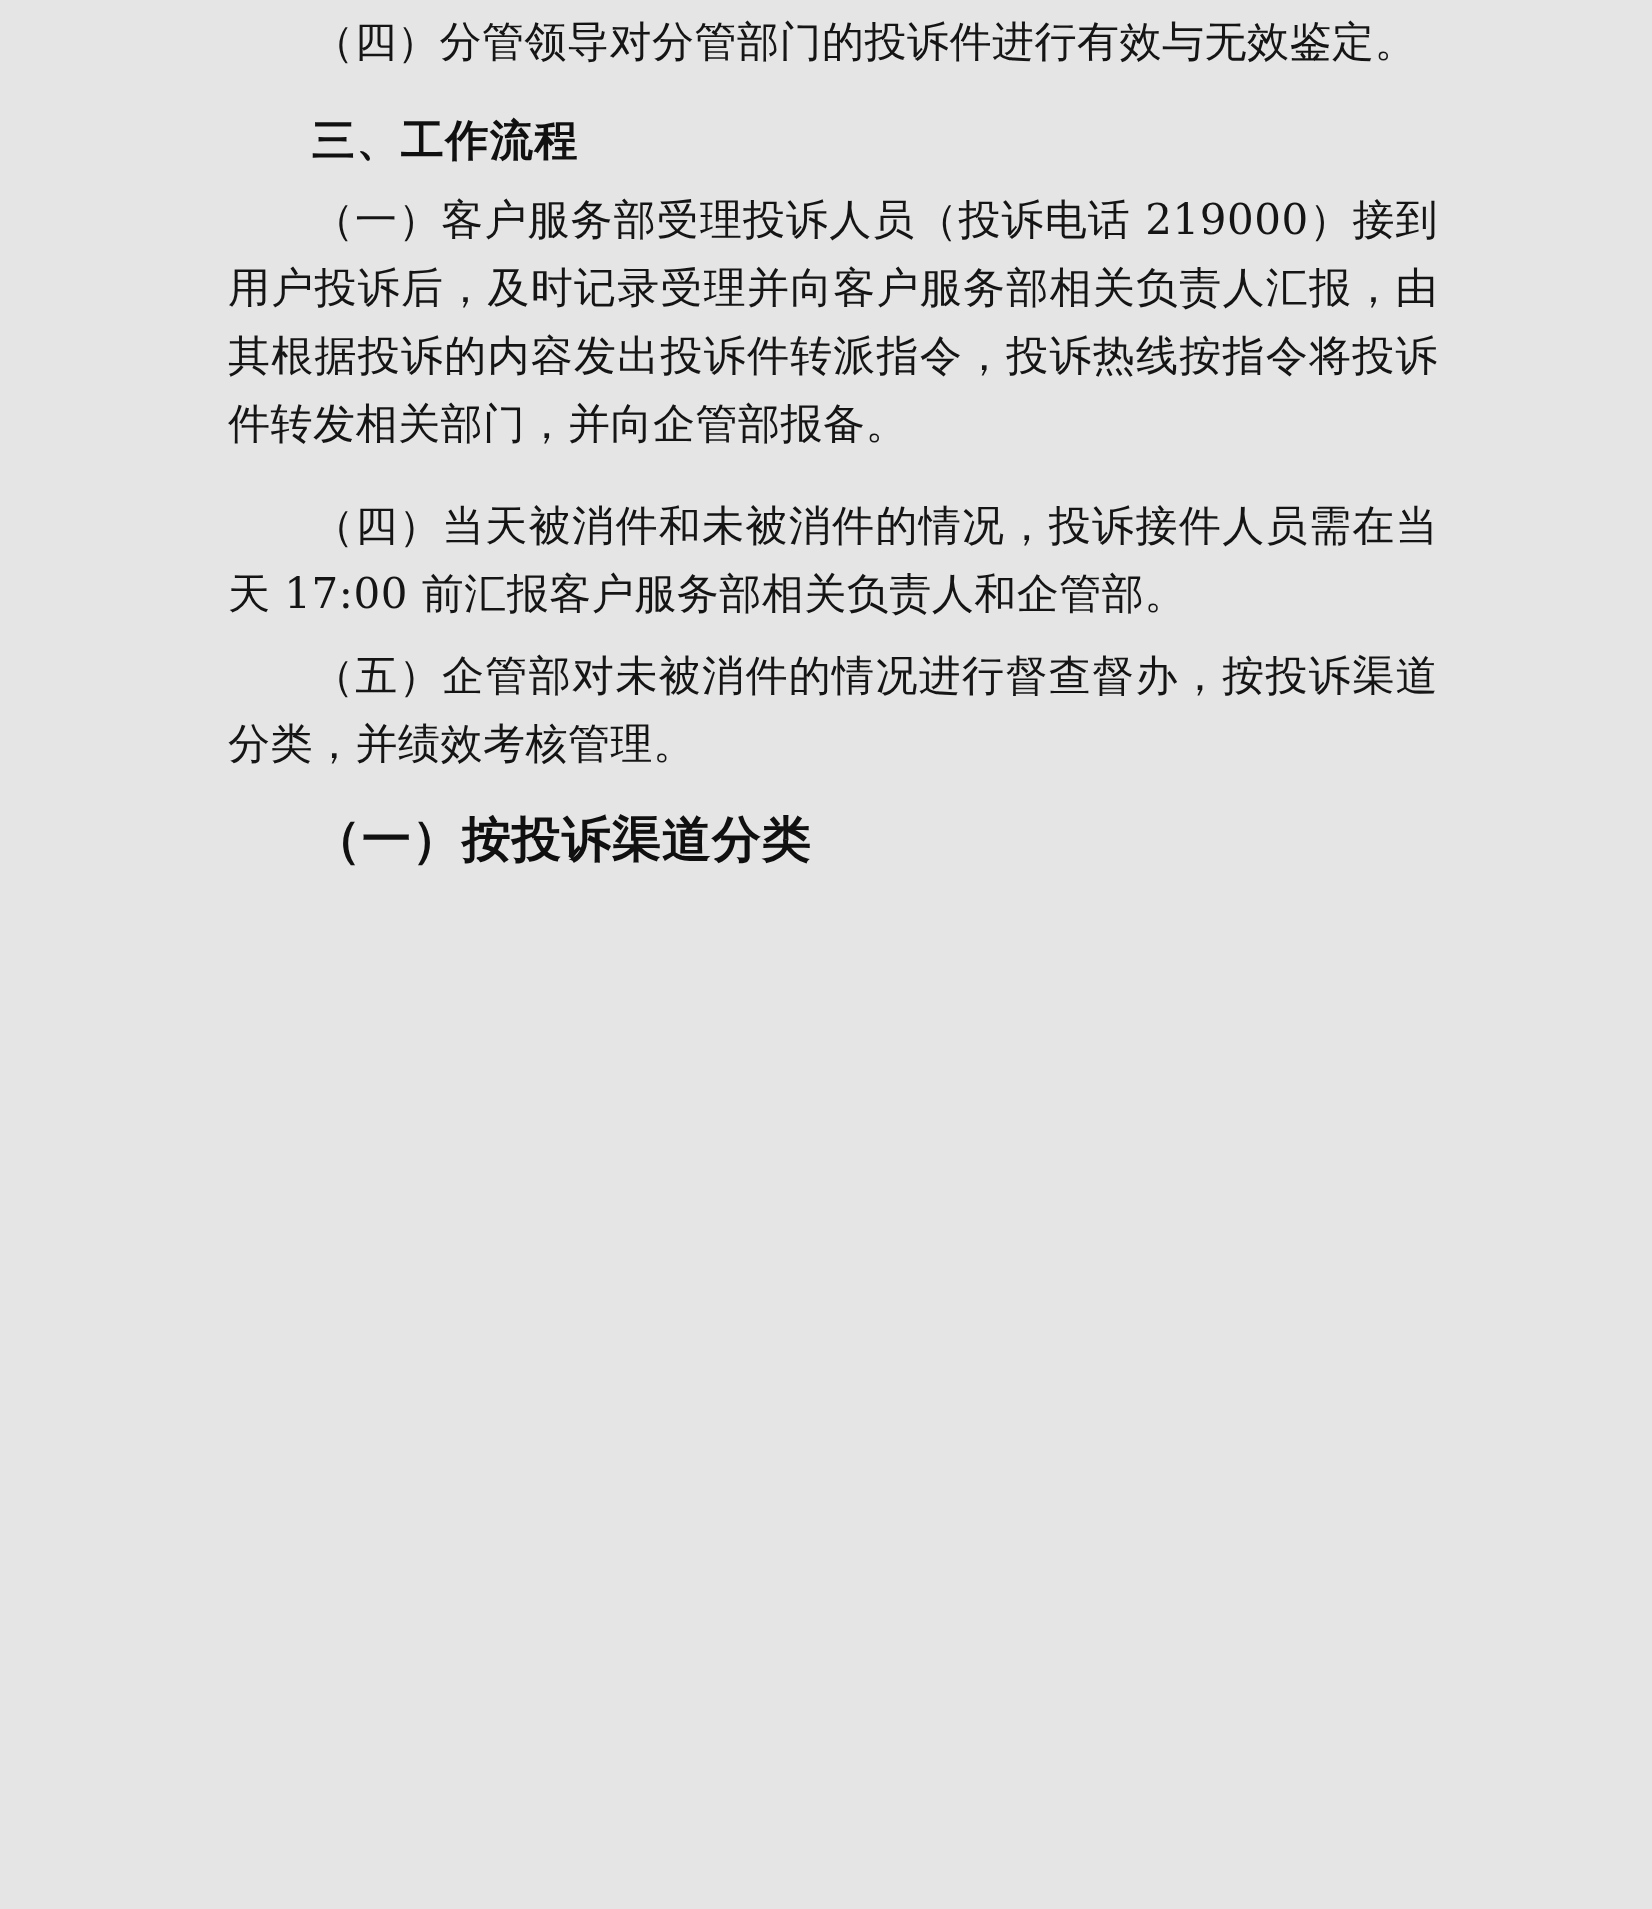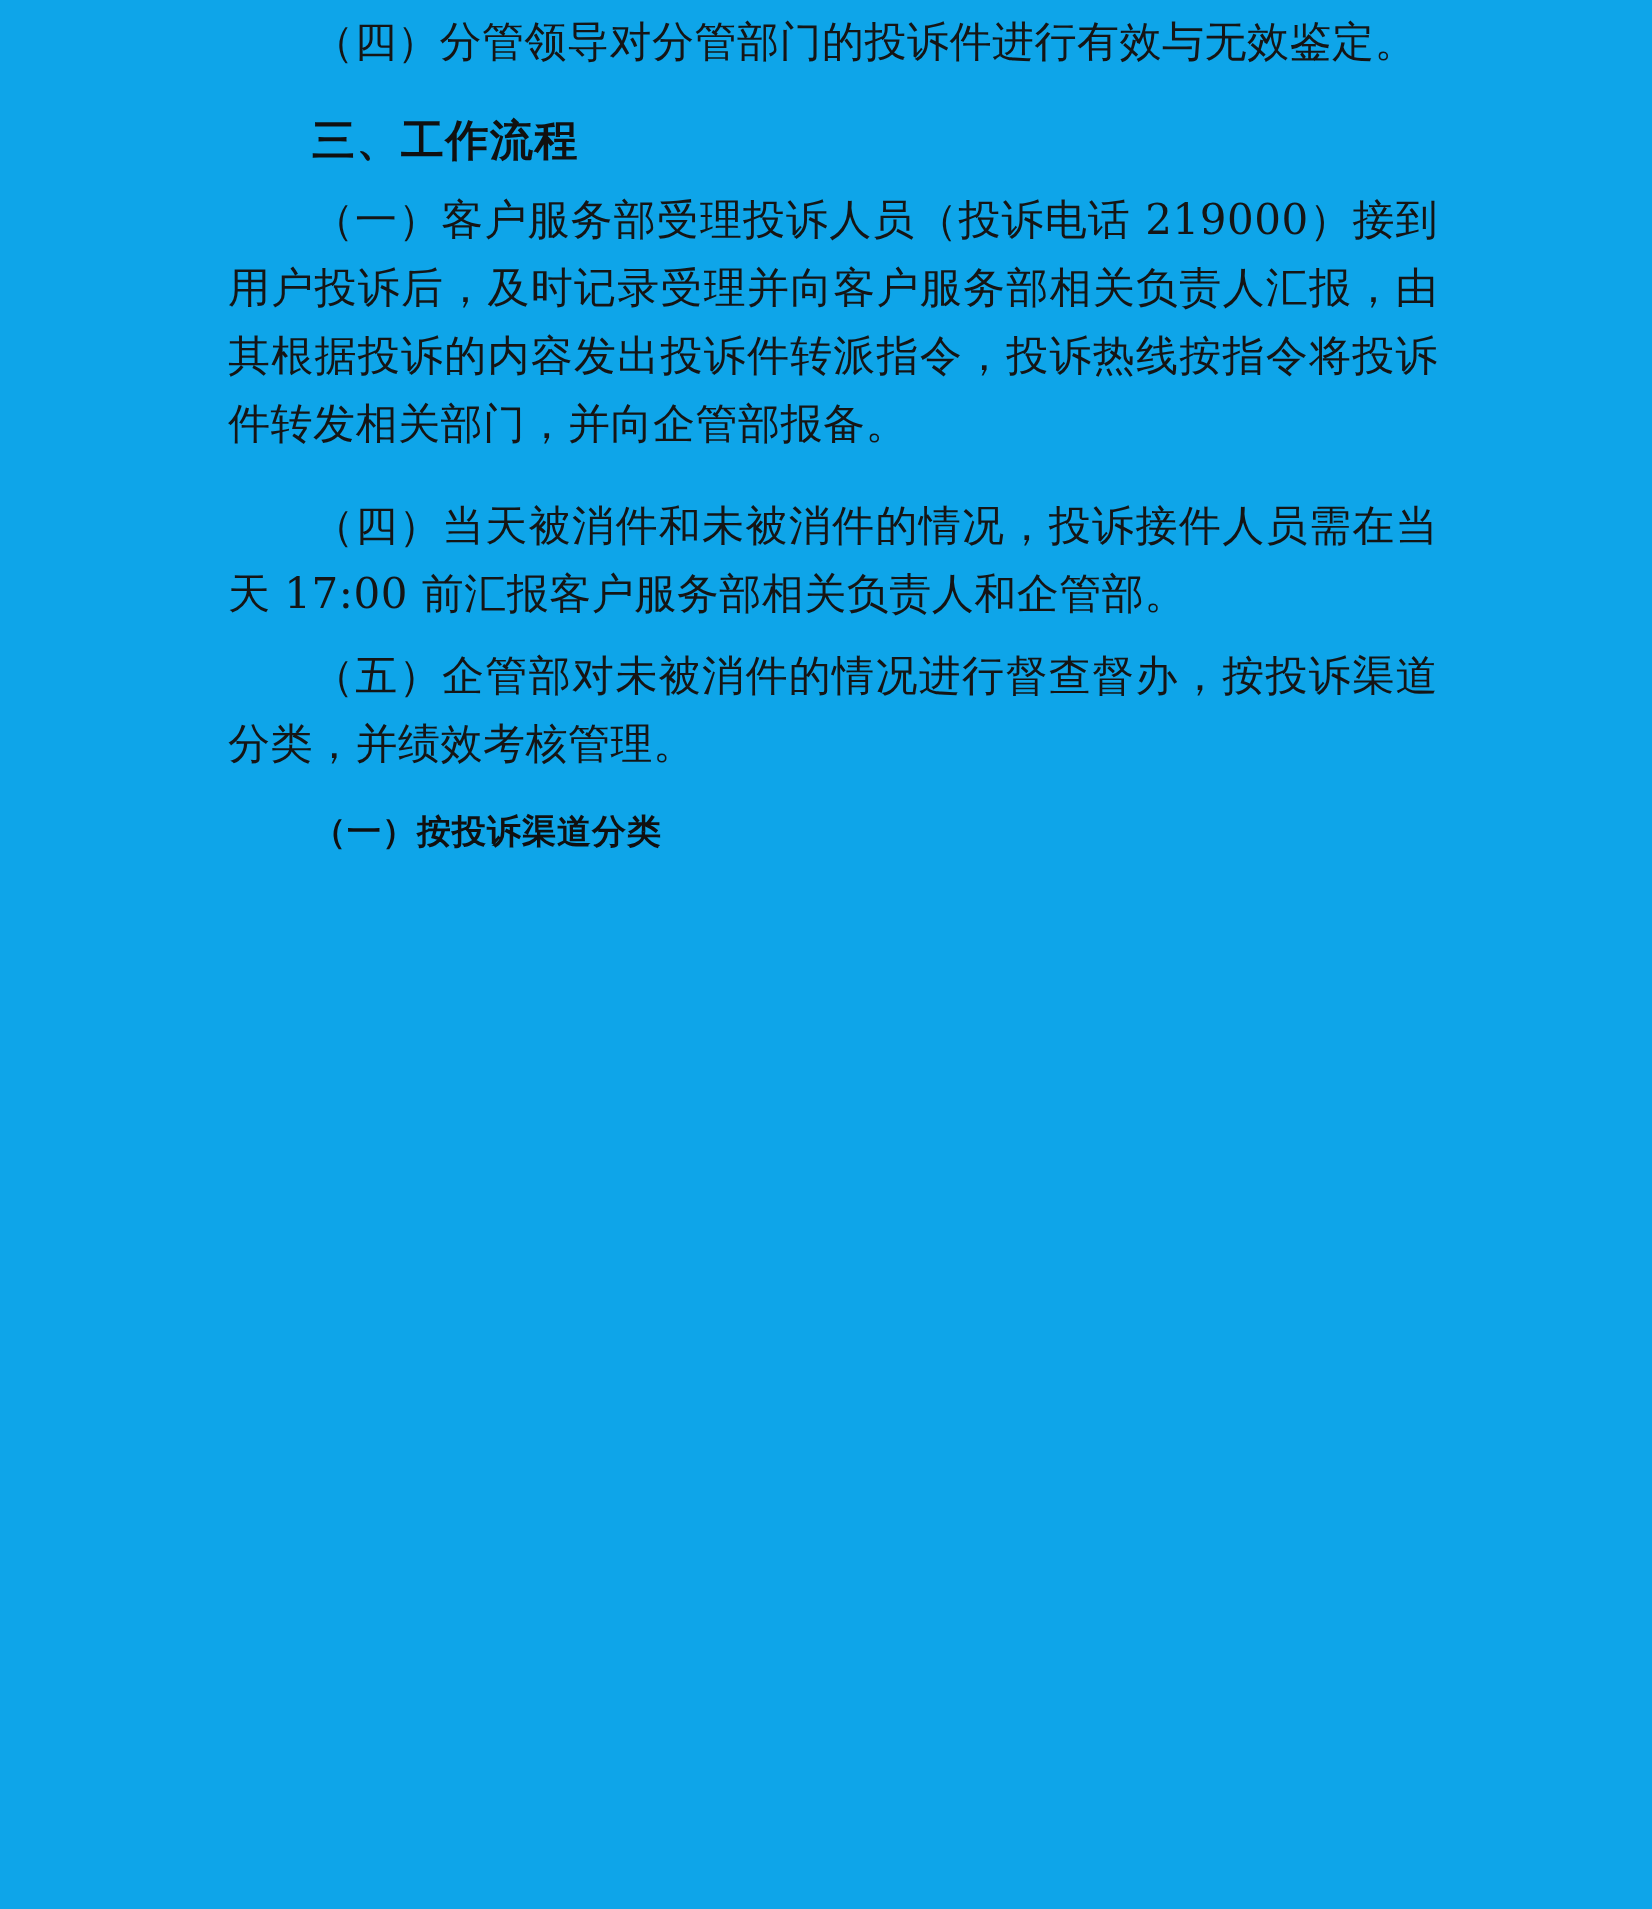--- a/index.html
+++ b/index.html
@@ -12,21 +12,21 @@
     height: 1909px;
     font-family: "DejaVu Serif", "Liberation Serif", serif;
     color: #1b1b1b;
     position: relative;
     overflow: hidden;
   }
   
   .page {
     position: absolute;
     inset: 0;
-    background: #0ea5e9;
+    background: #e5e5e5;
     padding: 0;
   }
   .doc-body {
     position: absolute;
     left: 228px;
     top: 8px;
     width: 1210px;
   }
   .para {
     font-size: 42px;
@@ -43,28 +43,28 @@
     font-size: 43px;
     line-height: 1.62;
     letter-spacing: 1.5px;
     margin: 16px 0 10px 0;
     text-indent: 84px;
     font-weight: 700;
     color: #101010;
     font-family: Liberation Sans, sans-serif;
   }
   .subheading {
-    font-size: 34px;
+    font-size: 49px;
     line-height: 1.62;
     letter-spacing: 1px;
     margin: 4px 0 0 0;
     text-indent: 84px;
     font-weight: 700;
     color: #101010;
-    font-family: Liberation Sans, sans-serif;
+    font-family: Liberation Mono, monospace;
   }
   .spacer-sm { height: 10px; }
   .spacer-md { height: 18px; }
 </style>
 </head>
 <body>
 
 <div class="page">
   <div class="doc-body">
 

